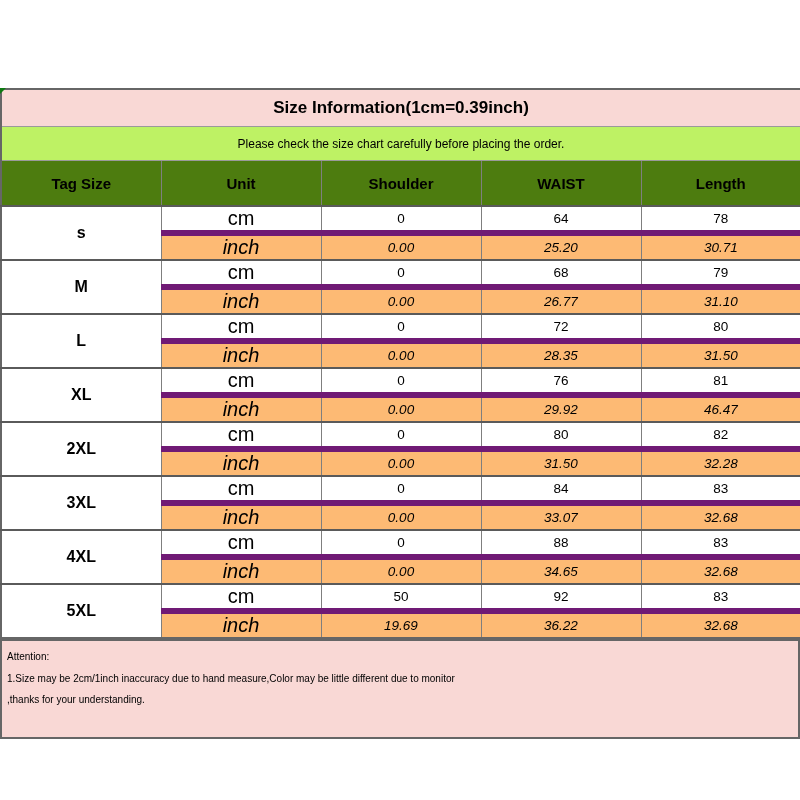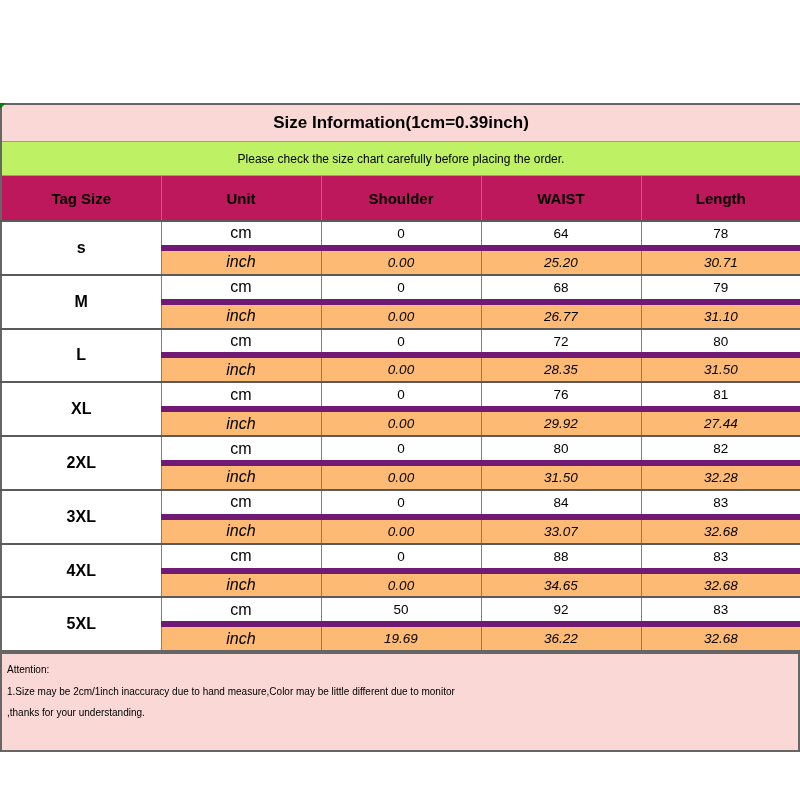--- a/index.html
+++ b/index.html
@@ -11,21 +11,21 @@
   }
   .stage {
     position: relative;
     width: 800px;
     height: 800px;
     background: #ffffff;
     overflow: hidden;
   }
   .table-wrap {
     position: absolute;
-    top: 103px;
+    top: 88px;
     left: 0;
     width: 780px;
   }
   .corner-mark {
     position: absolute;
     top: 0;
     left: 0;
     width: 0;
     height: 0;
     border-top: 6px solid #0e7a12;
@@ -54,32 +54,32 @@
     border-bottom: 1px solid #9a9a9a;
   }
   tr.subtitle-row td {
     background: #bef264;
     height: 33px;
     font-size: 12px;
     font-weight: normal;
     border-bottom: 1px solid #9a9a9a;
   }
   tr.header-row th {
-    background: #be185d;
+    background: #4d7c0f;
     height: 44px;
     font-size: 15px;
     font-weight: bold;
     border-bottom: 2px solid #5a5a5a;
   }
   tbody.size-body td {
     height: 22.9px;
     font-size: 13.5px;
     font-weight: normal;
   }
-  tbody.size-body td.unit-cell { font-size: 16px; }
+  tbody.size-body td.unit-cell { font-size: 20px; }
   tbody.size-body td.tag-cell {
     font-size: 16px;
     font-weight: bold;
     background: #ffffff !important;
   }
   tr.cm-row td { background: #ffffff; }
   tr.inch-row td { background: #fdba74; border-top: 6px solid #701a75; font-style: italic; }
   tr.group-start td { border-top: 2px solid #5a5a5a; }
   .attention {
     width: 800px;
@@ -167,21 +167,21 @@
             <td class="tag-cell" rowspan="2">XL</td>
             <td class="unit-cell">cm</td>
             <td class="val-cell">0</td>
             <td class="val-cell">76</td>
             <td class="val-cell">81</td>
           </tr>
           <tr class="inch-row">
             <td class="unit-cell">inch</td>
             <td class="val-cell">0.00</td>
             <td class="val-cell">29.92</td>
-            <td class="val-cell">27.44</td>
+            <td class="val-cell">46.47</td>
           </tr>
           <tr class="cm-row group-start">
             <td class="tag-cell" rowspan="2">2XL</td>
             <td class="unit-cell">cm</td>
             <td class="val-cell">0</td>
             <td class="val-cell">80</td>
             <td class="val-cell">82</td>
           </tr>
           <tr class="inch-row">
             <td class="unit-cell">inch</td>

